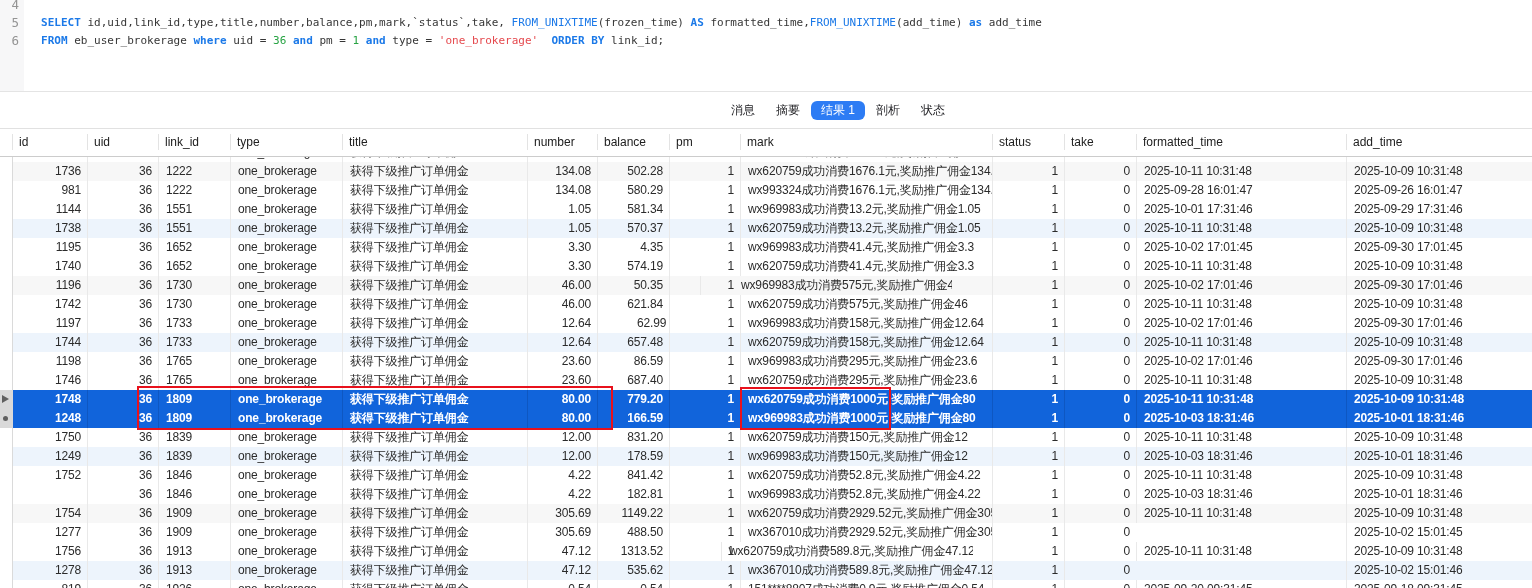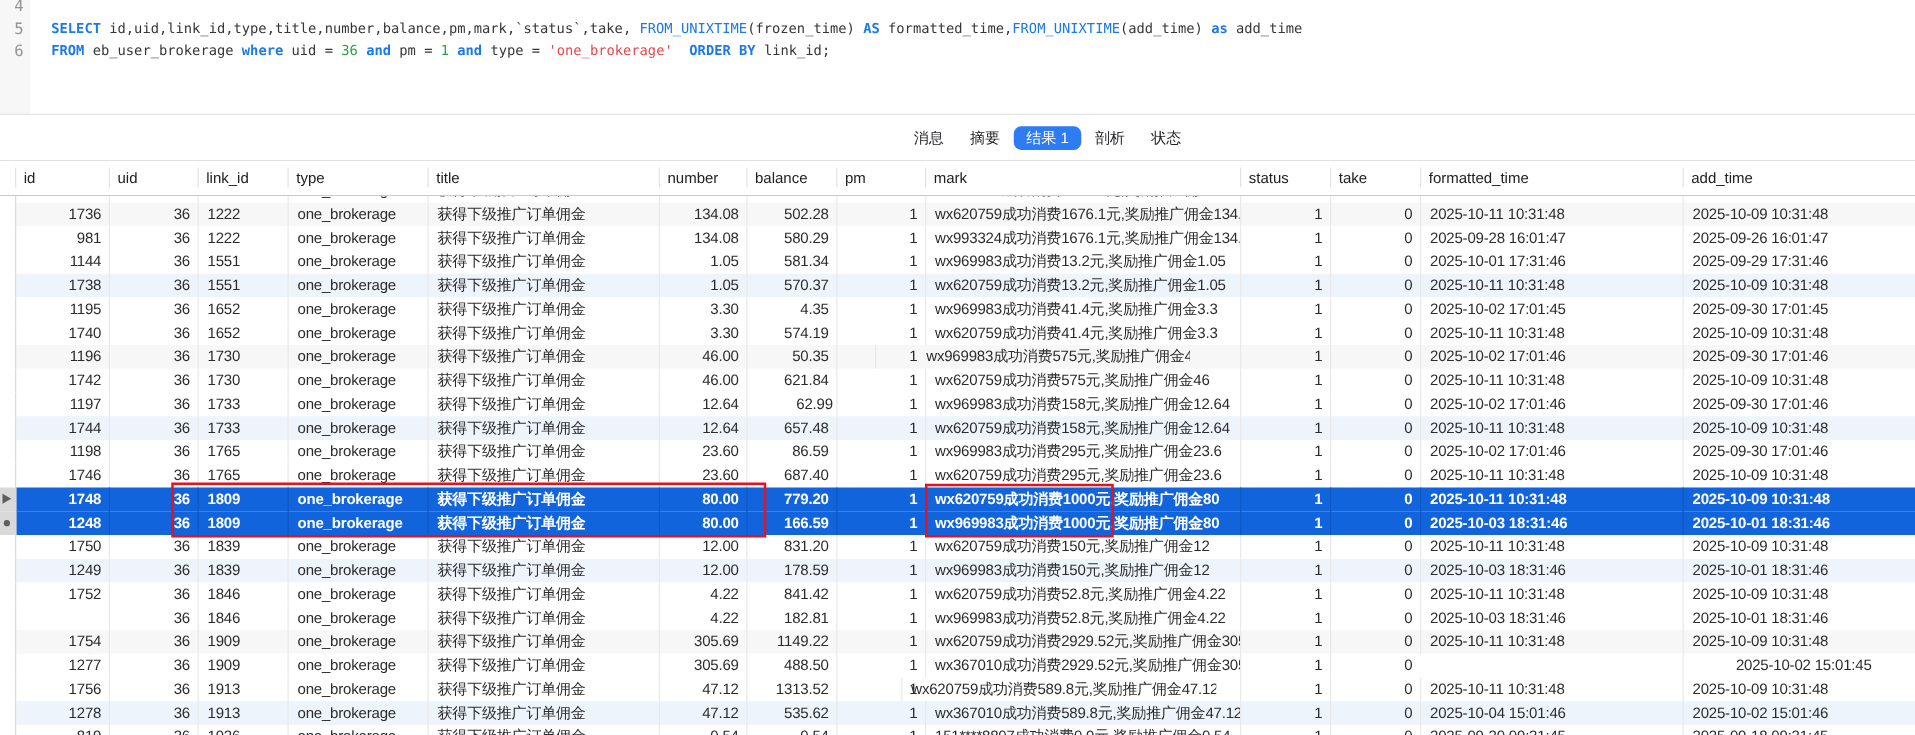--- a/index.html
+++ b/index.html
@@ -460,21 +460,21 @@
       <div class="cell ar bl" style="left: 87px; width: 71px;">36</div>
       <div class="cell al bl" style="left: 158px; width: 72px;">1909</div>
       <div class="cell al bl" style="left: 230px; width: 112px;">one_brokerage</div>
       <div class="cell al bl" style="left: 342px; width: 185px;">获得下级推广订单佣金</div>
       <div class="cell ar bl" style="left: 527px; width: 70px;">305.69</div>
       <div class="cell ar bl" style="left: 597px; width: 72px;">488.50</div>
       <div class="cell ar bl" style="left: 669px; width: 71px;">1</div>
       <div class="cell al bl" style="left: 740px; width: 252px;">wx367010成功消费2929.52元,奖励推广佣金305.69</div>
       <div class="cell ar bl" style="left: 992px; width: 72px;">1</div>
       <div class="cell ar bl" style="left: 1064px; width: 72px;">0</div>
-      <div class="cell al bl" style="left: 1346px; width: 186px; text-align: center;">2025-10-02 15:01:45</div>
+      <div class="cell al bl" style="left: 1346px; width: 186px;">2025-10-02 15:01:45</div>
     </div>
     <div class="row" style="top: 384.5px;">
       <div class="rbg"></div>
       <div class="gcell"></div>
       <div class="cell ar" style="left: 12px; width: 75px;">1756</div>
       <div class="cell ar bl" style="left: 87px; width: 71px;">36</div>
       <div class="cell al bl" style="left: 158px; width: 72px;">1913</div>
       <div class="cell al bl" style="left: 230px; width: 112px;">one_brokerage</div>
       <div class="cell al bl" style="left: 342px; width: 185px;">获得下级推广订单佣金</div>
       <div class="cell ar bl" style="left: 527px; width: 70px;">47.12</div>
@@ -493,21 +493,20 @@
       <div class="cell ar bl" style="left: 87px; width: 71px;">36</div>
       <div class="cell al bl" style="left: 158px; width: 72px;">1913</div>
       <div class="cell al bl" style="left: 230px; width: 112px;">one_brokerage</div>
       <div class="cell al bl" style="left: 342px; width: 185px;">获得下级推广订单佣金</div>
       <div class="cell ar bl" style="left: 527px; width: 70px;">47.12</div>
       <div class="cell ar bl" style="left: 597px; width: 72px;">535.62</div>
       <div class="cell ar bl" style="left: 669px; width: 71px;">1</div>
       <div class="cell al bl" style="left: 740px; width: 252px;">wx367010成功消费589.8元,奖励推广佣金47.12</div>
       <div class="cell ar bl" style="left: 992px; width: 72px;">1</div>
       <div class="cell ar bl" style="left: 1064px; width: 72px;">0</div>
-      <div class="cell al bl" style="left: 1136px; width: 210px;">2025-10-04 15:01:46</div>
       <div class="cell al bl" style="left: 1346px; width: 186px;">2025-10-02 15:01:46</div>
     </div>
     <div class="row" style="top: 422.5px;">
       <div class="rbg"></div>
       <div class="gcell"></div>
       <div class="cell ar" style="left: 12px; width: 75px;">819</div>
       <div class="cell ar bl" style="left: 87px; width: 71px;">36</div>
       <div class="cell al bl" style="left: 158px; width: 72px;">1926</div>
       <div class="cell al bl" style="left: 230px; width: 112px;">one_brokerage</div>
       <div class="cell al bl" style="left: 342px; width: 185px;">获得下级推广订单佣金</div>

